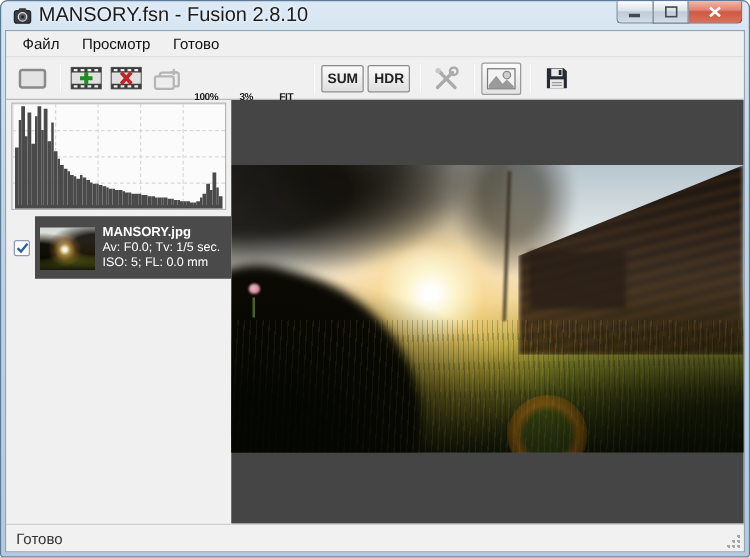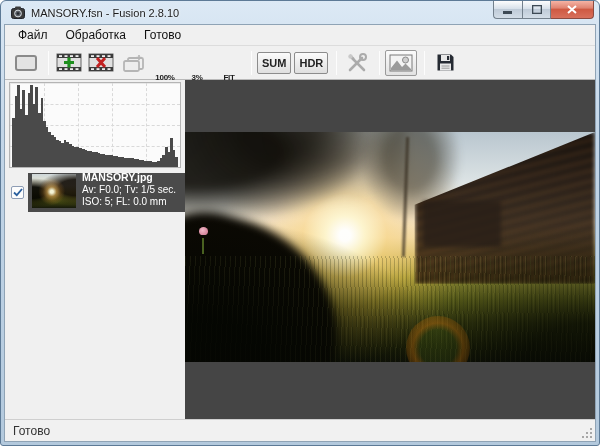--- a/index.html
+++ b/index.html
@@ -9,21 +9,21 @@
   .frame {
     width:600px; height:446px;
     background:linear-gradient(to bottom,#dce9f5 0%,#c3d6e8 30%,#b3c9dd 100%);
     border:1px solid #5d7a96;
     border-radius:6px 6px 3px 3px;
     padding:0 3px 3px 3px;
     position:relative;
   }
   .titlebar { height:23px; display:flex; align-items:center; padding-left:6px; position:relative; }
   .app-icon { width:16px; height:16px; margin-right:5px; flex:0 0 auto; }
-  .title-text { font-size:11px; color:#1c1c1c; text-shadow:0 0 3px #fff; white-space:nowrap; }
+  .title-text { font-size:16px; color:#1c1c1c; text-shadow:0 0 3px #fff; white-space:nowrap; }
   .win-controls { position:absolute; right:2px; top:0; display:flex; }
   .win-btn {
     width:29px; height:18px; display:flex; align-items:center; justify-content:center;
     background:linear-gradient(to bottom,#fdfdfd 0%,#d8e1ea 45%,#bfcbd8 50%,#d3dde7 100%);
     border:1px solid #73808c; border-top:none; cursor:default;
   }
   .win-btn.min { border-radius:0 0 0 4px; border-right:none; }
   .win-btn.max { border-radius:0; }
   .win-btn.close {
     width:43px; border-radius:0 0 4px 0; border-left:none;
@@ -77,21 +77,21 @@
     display:flex; align-items:flex-end; border-bottom:3px solid #4a4a4a;
   }
   .hist-bars span { flex:1 1 auto; background:#4a4a4a; }
 
   .image-list { margin-top:5px; display:flex; align-items:center; }
   .chk {
     width:13px; height:13px; background:#fdfdfd; border:1px solid #8e9db5; border-radius:2px;
     display:flex; align-items:center; justify-content:center; margin:0 4px 0 2px; flex:0 0 auto;
   }
   .list-item {
-    flex:1; height:39px; background:#4a4a4a; display:flex; align-items:flex-end;
+    flex:1; height:50px; background:#4a4a4a; display:flex; align-items:center;
     padding:4px 2px 4px 4px; cursor:default;
   }
   .thumb { width:44px; height:34px; flex:0 0 auto; margin-top:2px; position:relative; overflow:hidden;
     background:
       radial-gradient(circle at 45% 52%, rgba(255,255,225,0.95) 0 5%, rgba(255,195,95,0.55) 16%, rgba(255,170,60,0.2) 30%, transparent 45%),
       radial-gradient(ellipse at 0% 55%, rgba(5,5,2,0.95) 0 22%, transparent 55%),
       radial-gradient(ellipse at 100% 40%, rgba(15,10,5,0.9) 0 28%, transparent 60%),
       linear-gradient(to bottom,#cfd8da 0%,#eee9d0 35%,#cdc25f 52%,#7a7d22 68%,#3a3f10 85%,#15180a 100%);
   }
   .meta { flex:1; color:#fff; font-size:10px; line-height:12px; padding-left:6px; padding-top:1px; white-space:nowrap; }
@@ -176,21 +176,21 @@
             <path d="M1 1 L9 8 M9 1 L1 8" stroke="#fff" stroke-width="2"></path>
           </svg>
       </div>
     </div>
   </div>
 
   <div class="window-body">
 
     <div class="menubar">
       <span class="menu-item">Файл</span>
-      <span class="menu-item">Обработка</span>
+      <span class="menu-item">Просмотр</span>
       <span class="menu-item">Готово</span>
     </div>
 
     <div class="toolbar">
       <div class="tb-btn">
         <svg width="24" height="18" viewBox="0 0 24 18">
           <rect x="2" y="2" width="20" height="14" rx="2" fill="#e3e3e3" stroke="#8a8a8a" stroke-width="2"></rect>
         </svg>
       </div>
       <div class="tb-sep"></div>

